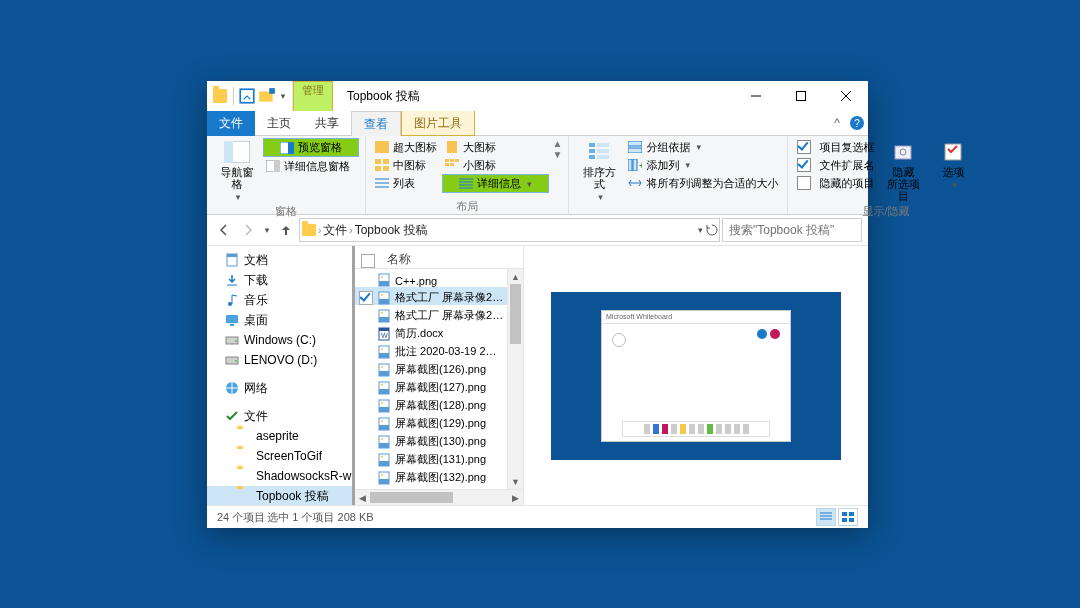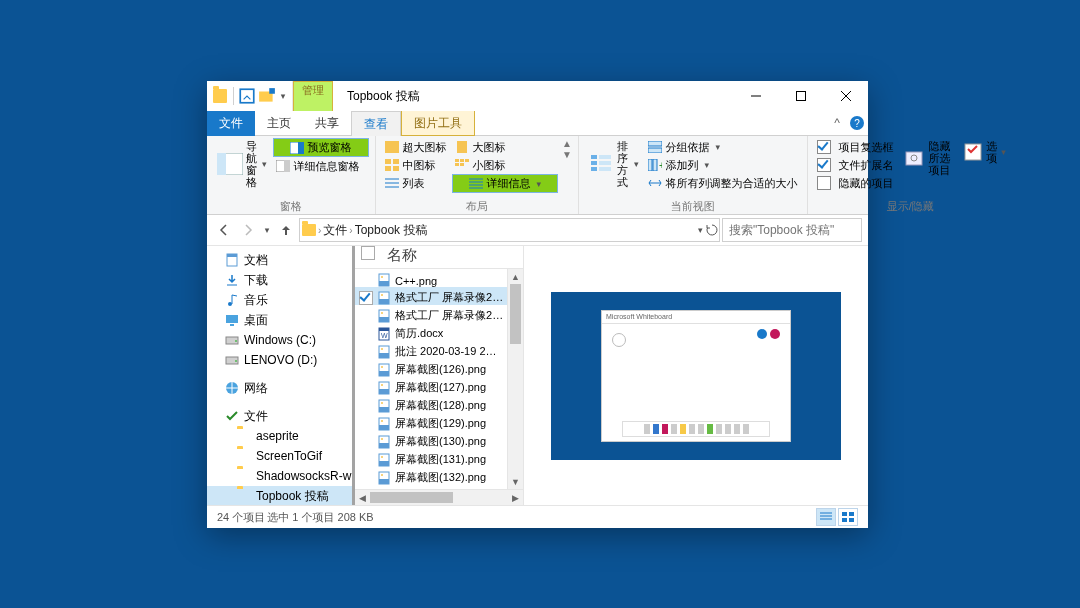--- a/index.html
+++ b/index.html
@@ -26,21 +26,21 @@
   .tab.pic{border:1px solid #d6b13a;border-top:none;background:#fff4d6;color:#926f14}
   .tabrow .spacer{flex:1}
   .help{width:22px;display:flex;align-items:center;justify-content:center}
   .help-circle{width:14px;height:14px;border-radius:50%;background:#1979ca;color:#fff;font-size:10px;display:flex;align-items:center;justify-content:center}
   .ribcollapse{width:18px;display:flex;align-items:center;justify-content:center;color:#666}
   
   .ribbon{height:78px;background:#f5f6f7;border-bottom:1px solid #d0d0d0;display:flex}
   .group{display:flex;flex-direction:column;align-items:stretch;border-right:1px solid #e0e0e0;padding:2px 6px 0 6px}
   .group-body{flex:1;display:flex;align-items:flex-start;gap:2px}
   .group-label{height:15px;font-size:11px;color:#777;text-align:center}
-  .big-btn{display:flex;flex-direction:row;align-items:center;justify-content:flex-start;padding:2px 4px;gap:2px;min-width:40px}
+  .big-btn{display:flex;flex-direction:column;align-items:center;justify-content:flex-start;padding:2px 4px;gap:2px;min-width:40px}
   .big-btn .icn{width:28px;height:24px;display:flex;align-items:center;justify-content:center}
   .big-btn .lbl{font-size:11px;text-align:center;line-height:12px}
   .mini-row{display:flex;align-items:center;height:18px;gap:4px;padding:0 3px;font-size:11px;white-space:nowrap}
   .mini-col{display:flex;flex-direction:column;gap:0}
   .mini-row .mi{width:14px;height:14px;display:flex;align-items:center;justify-content:center}
   .mini-row.sel{background:#84cc16;border:1px solid #7bb4e3;padding:0 16px;height:17px}
   .chk{width:12px;height:12px;border:1px solid #888;display:inline-block;margin-right:4px;position:relative;background:#fff}
   .chk.checked::after{content:"";position:absolute;left:2px;top:-1px;width:4px;height:8px;border:solid #1979ca;border-width:0 2px 2px 0;transform:rotate(40deg)}
   .dd{color:#555;margin-left:2px;font-size:9px}
   
@@ -54,21 +54,21 @@
   .search{width:130px;height:22px;border:1px solid #cfcfcf;display:flex;align-items:center;padding:0 4px;color:#888;gap:4px;background:#fff}
   .search input{border:none;outline:none;flex:1;font-size:12px;color:#333;background:transparent}
   
   .body{flex:1;display:flex;min-height:0}
   .tree{width:145px;border-right:3px solid #a3a3a3;padding:4px 0;overflow:hidden}
   .tree-item{display:flex;align-items:center;height:20px;gap:5px;padding-left:18px;font-size:12px;white-space:nowrap}
   .tree-item.ind{padding-left:30px}
   .tree-item.sel{background:#cde6f7}
   .ti-ico{width:14px;height:14px;flex:0 0 14px}
   .list{width:168px;border-right:1px solid #e5e5e5;display:flex;flex-direction:column;position:relative}
-  .list-head{height:22px;border-bottom:1px solid #e5e5e5;display:flex;align-items:flex-start;padding-left:6px;gap:8px;font-size:15px;color:#444}
+  .list-head{height:22px;border-bottom:1px solid #e5e5e5;display:flex;align-items:flex-end;padding-left:6px;gap:8px;font-size:12px;color:#444}
   .list-rows{flex:1;overflow:hidden;position:relative}
   .row{height:18px;display:flex;align-items:flex-end;gap:4px;padding-left:4px;font-size:11px;white-space:nowrap;overflow:hidden}
   .row .rchk{width:12px;height:12px;border:1px solid #aaa;visibility:hidden;background:#fff}
   .row.sel{background:#cde6f7}
   .row.sel .rchk{visibility:visible;position:relative}
   .row.sel .rchk::after{content:"";position:absolute;left:2px;top:-1px;width:4px;height:8px;border:solid #1979ca;border-width:0 2px 2px 0;transform:rotate(40deg)}
   .fico{width:14px;height:14px;flex:0 0 14px}
   .vscroll{position:absolute;right:0;top:0;bottom:0;width:15px;background:#f1f1f1;border-left:1px solid #e5e5e5;display:flex;flex-direction:column}
   .vscroll .arr{height:15px;display:flex;align-items:center;justify-content:center;color:#666;font-size:9px}
   .vscroll .thumb{background:#c2c2c2;margin:0 2px;border-radius:0}
@@ -302,21 +302,20 @@
           <div class="mini-row">
               <span class="mi">
                 <svg width="14" height="12">
                   <path d="M1 6h12M3 3l-2 3 2 3M11 3l2 3-2 3" stroke="#1979ca" fill="none"></path>
                 </svg>
               </span>
               <span>将所有列调整为合适的大小</span>
             </div>
         </div>
       </div>
-      <div class="group-label">当前视图</div>
     </div>
 
     <div class="group" style="border-right:none">
       <div class="group-body">
         <div class="mini-col">
           <div class="mini-row">
               <span class="chk checked"></span>
               <span>项目复选框</span>
             </div>
           <div class="mini-row">

